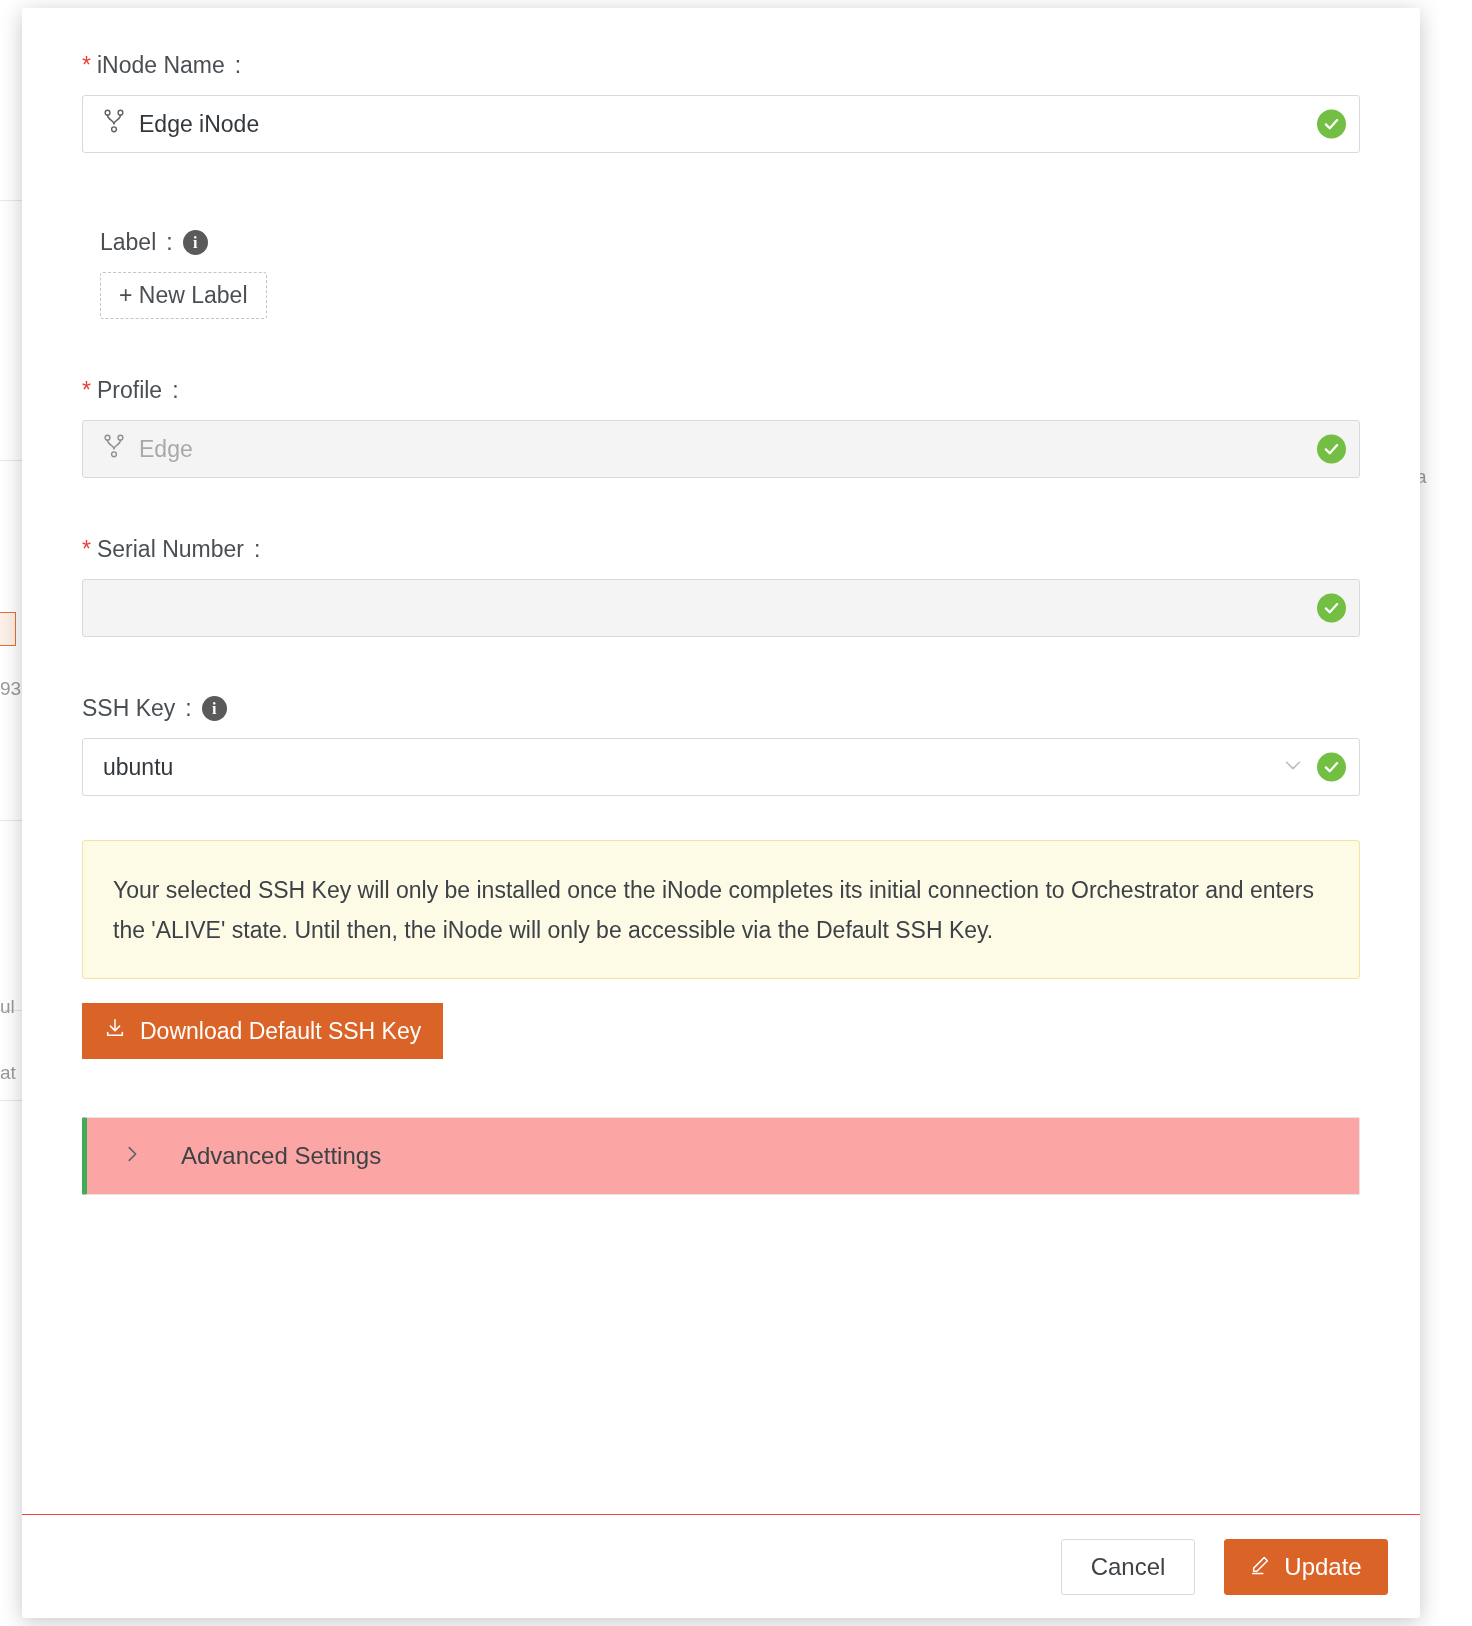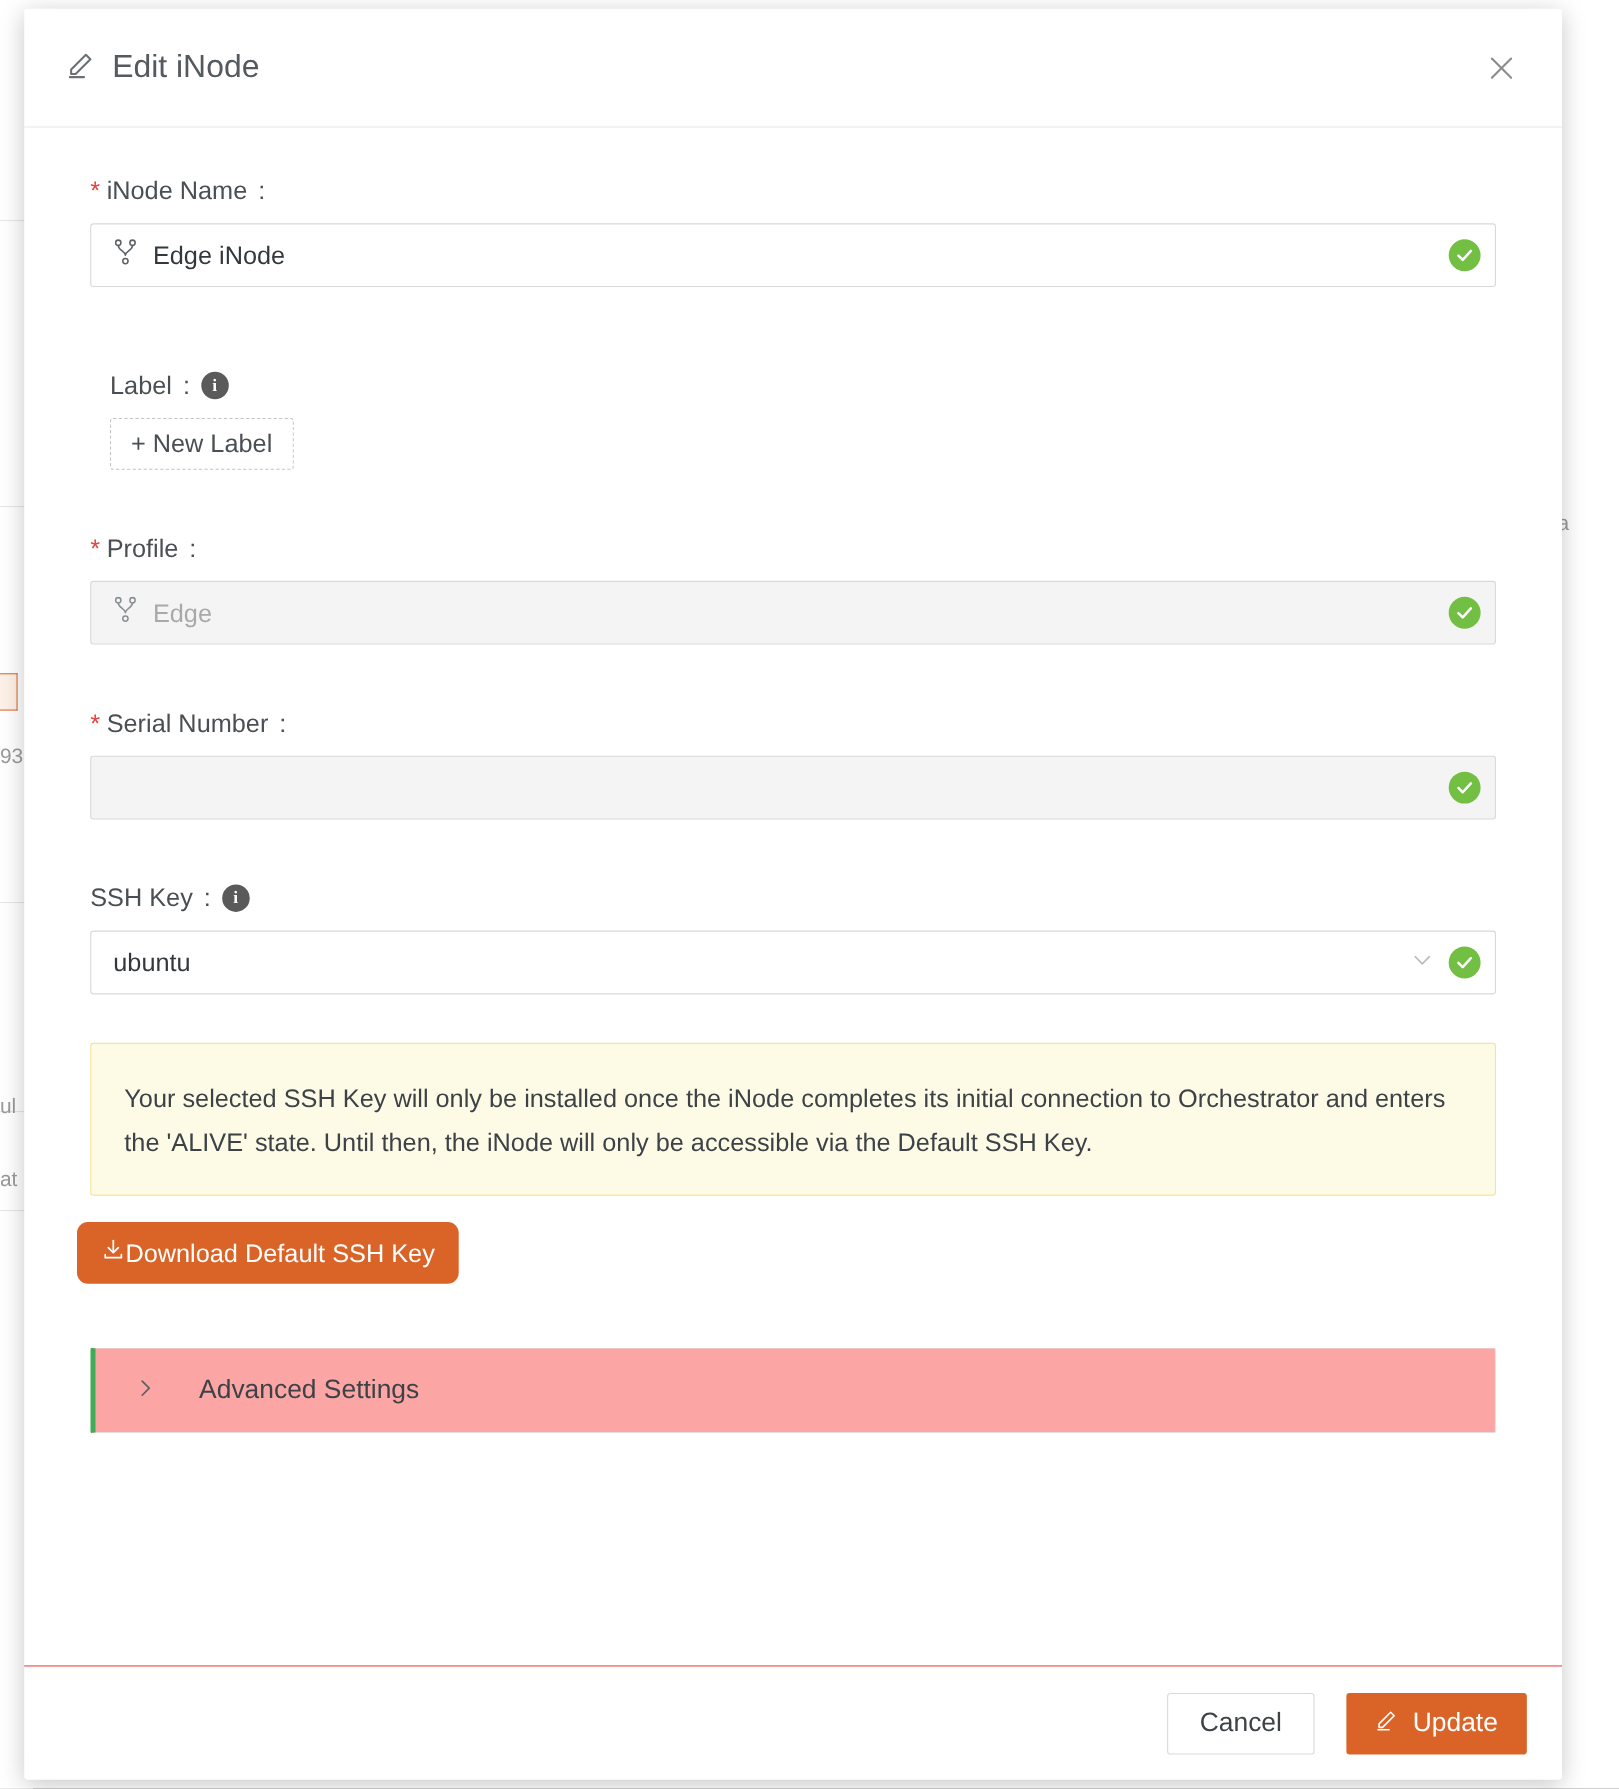--- a/index.html
+++ b/index.html
@@ -170,29 +170,30 @@
     padding: 30px 30px 28px 30px;
   }
   .warning-text {
     font-size: 23px;
     line-height: 1.72;
     color: #3d4247;
     margin: 0;
   }
 
   .download-btn {
-    margin: 24px 0 0 18px;
+    margin: 24px 0 0 30px;
     display: inline-flex;
     align-items: center;
+    gap: 14px;
     background: #da6428;
     color: #ffffff;
     font-size: 23px;
     padding: 14px 22px;
     border: none;
-    border-radius: 10px;
+    border-radius: 0;
     cursor: pointer;
     font-family: "Liberation Sans", sans-serif;
   }
 
   
   .adv-panel {
     margin: 58px 30px 0 30px;
     height: 78px;
     background: #fca5a5;
     border: 1px solid #e4e4e4;
@@ -249,37 +250,20 @@
   <div class="bg-text" style="left:0;top:996px;">ul</div>
   <div class="bg-text" style="left:0;top:1062px;">at</div>
   <div class="bg-text" style="left:1404px;top:1470px;">k</div>
   <div class="bg-text" style="left:1416px;top:466px;">a</div>
   <div class="bg-text" style="left:1400px;top:1160px;">0/</div>
   <div class="bg-text" style="left:1244px;top:1588px;">No networks co</div>
 </div>
 
 <div class="modal">
 
-  <div class="modal-header">
-    <div class="modal-title">
-      <span class="pencil-icon">
-        <svg width="28" height="28" viewBox="0 0 24 24" fill="none" stroke="#6b7075" stroke-width="1.6" stroke-linecap="round" stroke-linejoin="round">
-          <path d="M4 16.5 15.5 5l3.5 3.5L7.5 20H4z"></path>
-          <line x1="3" y1="22.4" x2="14" y2="22.4"></line>
-        </svg>
-      </span>
-      <span>Edit iNode</span>
-    </div>
-    <div class="close-btn">
-      <svg width="30" height="30" viewBox="0 0 24 24" fill="none" stroke="#8c8c8c" stroke-width="1.5" stroke-linecap="round">
-        <line x1="5" y1="5" x2="19" y2="19"></line>
-        <line x1="19" y1="5" x2="5" y2="19"></line>
-      </svg>
-    </div>
-  </div>
 
   <div class="modal-body">
 
     
     <div class="field-label">
       <span class="req-star">*</span>
       <span>iNode Name</span>
       <span class="label-colon">:</span>
     </div>
     <div class="input-wrap">

